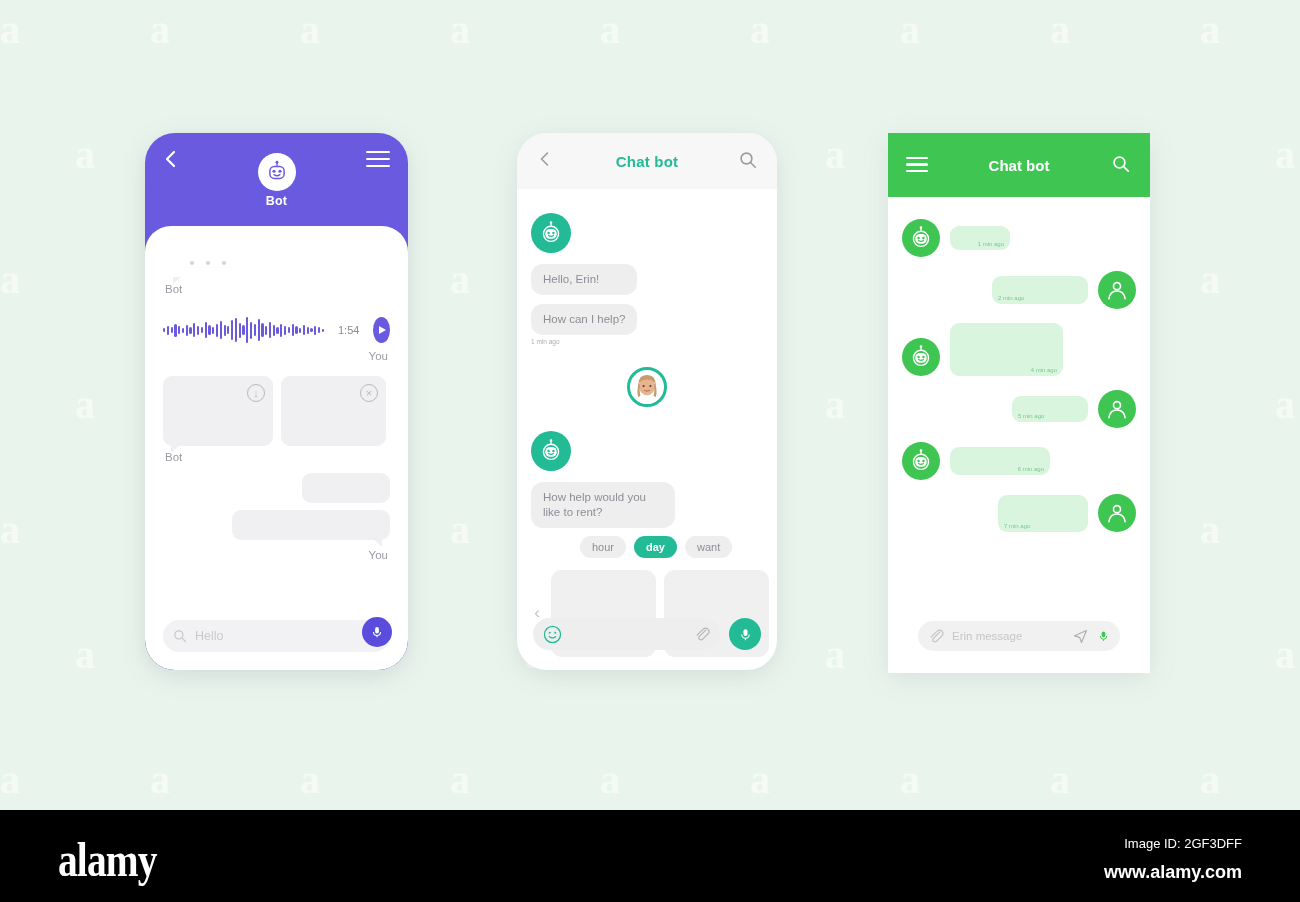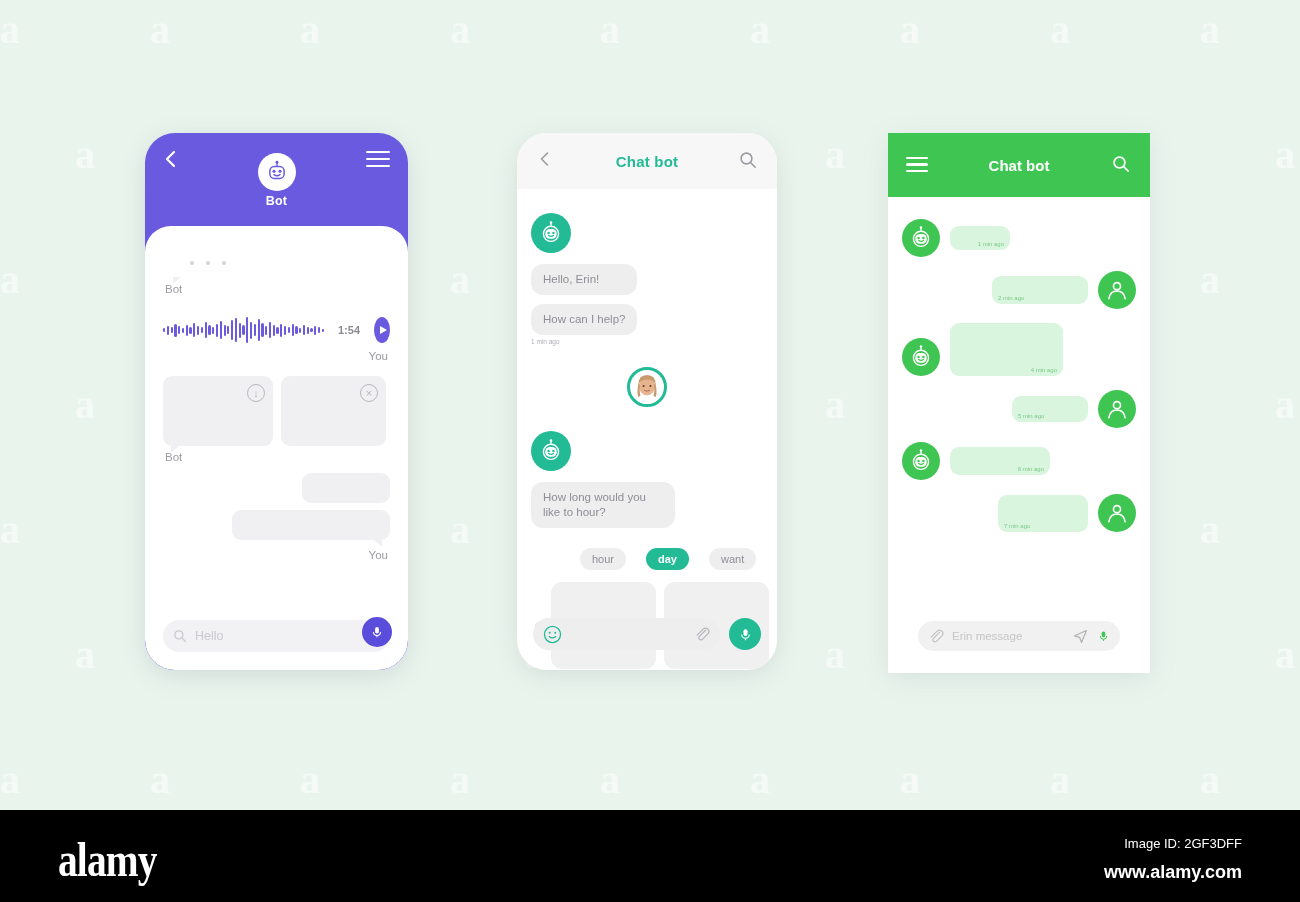--- a/index.html
+++ b/index.html
@@ -51,21 +51,21 @@
     align-items:center; justify-content:center; gap:12px;
   }
   .typing:after {
     content:""; position:absolute; left:10px; bottom:-6px;
     border-left:8px solid #f0f0f2; border-bottom:7px solid transparent;
   }
   .typing b { width:4px; height:4px; border-radius:50%; background:#d4d4d8; display:block; }
   .who { font-size:11.5px; color:#9b9ba3; margin:5px 0 0 2px; }
   .who.right { text-align:right; margin-right:2px; }
 
-  .voice { display:flex; align-items:center; justify-content:center; gap:14px; margin-top:20px;font-weight:bold; }
+  .voice { display:flex; align-items:center; justify-content:center; gap:14px; margin-top:20px; }
   .wave { display:flex; align-items:center; gap:1.6px; height:30px; }
   .wave i { display:block; width:2.2px; background:#6a5ae0; border-radius:2px; }
   .vtime { font-size:11px; color:#8b8b95; }
   .play {
     width:26px; height:26px; border-radius:50%; background:#6a5ae0;
     display:flex; align-items:center; justify-content:center;
   }
   .play:after { content:""; border-left:7px solid #fff; border-top:4.5px solid transparent; border-bottom:4.5px solid transparent; margin-left:2px; }
 
   .cardrow { display:flex; gap:8px; margin-top:14px; }
@@ -120,21 +120,21 @@
   .ts.right { text-align:right; }
   .mybub {
     background:#22bb96; color:#fff; font-size:12px; font-weight:700;
     border-radius:14px; padding:10px 16px;
   }
   .me-av {
     width:40px; height:40px; border-radius:50%; background:#fff;
     border:3px solid #22bb96; overflow:hidden; flex:none;
     display:flex; align-items:flex-end; justify-content:center;
   }
-  .chips { display:flex; gap:20px; margin-top:20px; }
+  .chips { display:flex; gap:8px; margin-top:8px; }
   .chip { background:#eeeeef; color:#8e8e96; font-size:11px; border-radius:12px; padding:5px 12px; }
   .chip.on { background:#22bb96; color:#fff; font-weight:700; }
   .carousel { display:flex; align-items:center; gap:8px; margin-top:12px; }
   .car-arrow { color:#c2c2c8; font-size:17px; flex:none; width:12px; text-align:center; }
   .car-card { width:105px; height:87px; border-radius:11px; background:#f0f0f1; flex:none; }
   #p2-input {
     position:absolute; left:16px; right:16px; bottom:20px; display:flex; align-items:center; gap:9px;
   }
   .ibar { flex:1; height:32px; background:#eeeeef; border-radius:17px; display:flex; align-items:center; justify-content:space-between; padding:0 10px; }
   .mic-teal { width:32px; height:32px; border-radius:50%; background:#22bb96; display:flex; align-items:center; justify-content:center; flex:none; }
@@ -410,21 +410,21 @@
             <line x1="16" y1="3.5" x2="16" y2="8" stroke="#fff" stroke-width="1.6"></line>
             <circle cx="16" cy="3.2" r="1.6" fill="#fff"></circle>
             <circle cx="16" cy="17" r="9.3" fill="none" stroke="#fff" stroke-width="1.7"></circle>
             <rect x="9" y="11" width="14" height="12" rx="5.5" fill="#fff"></rect>
             <circle cx="13" cy="16" r="1.5" fill="#22bb96"></circle>
             <circle cx="19" cy="16" r="1.5" fill="#22bb96"></circle>
             <path d="M13 19 Q16 21.3 19 19" fill="none" stroke="#22bb96" stroke-width="1.4" stroke-linecap="round"></path>
           </svg>
         </div>
         <div style="padding-top:2px;">
-          <div class="bub" style="width:144px;">How long would you like to hour?</div>
+          <div class="bub" style="width:144px;">How help would you like to rent?</div>
         </div>
       </div>
 
       <div class="chips" style="margin-left:49px;">
         <span class="chip">hour</span>
         <span class="chip on">day</span>
         <span class="chip">want</span>
       </div>
 
       <div class="carousel">

